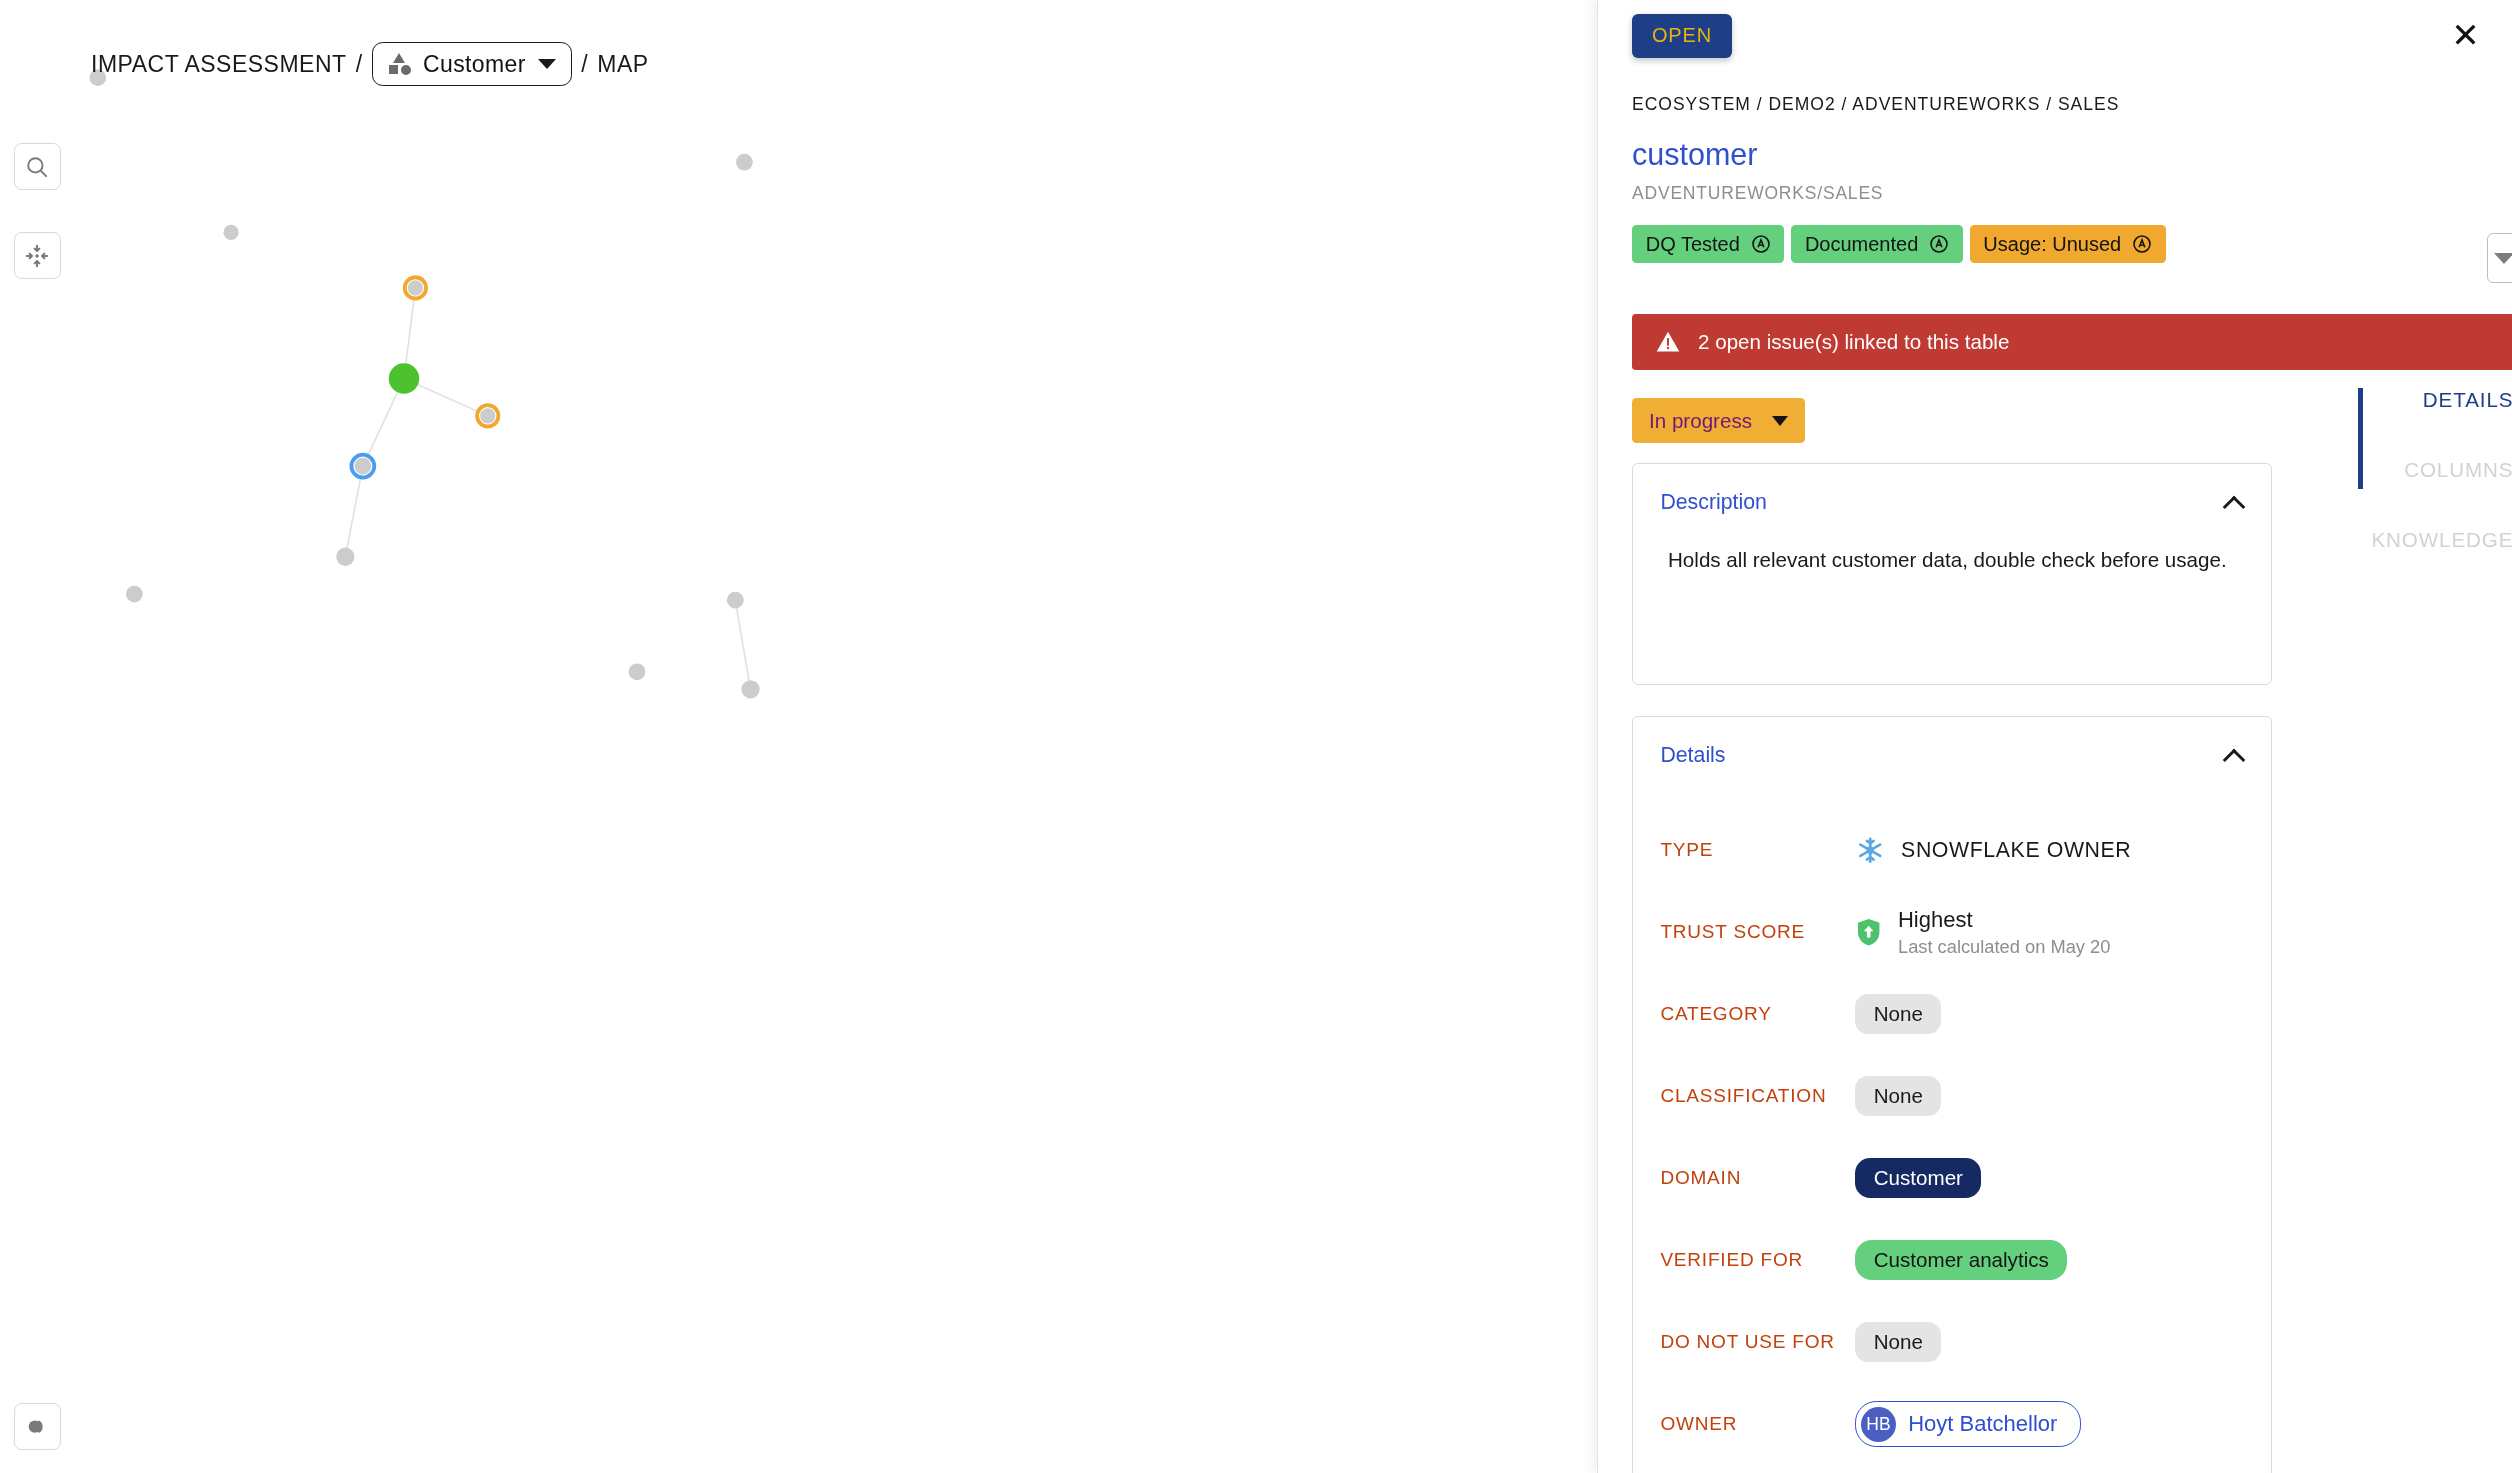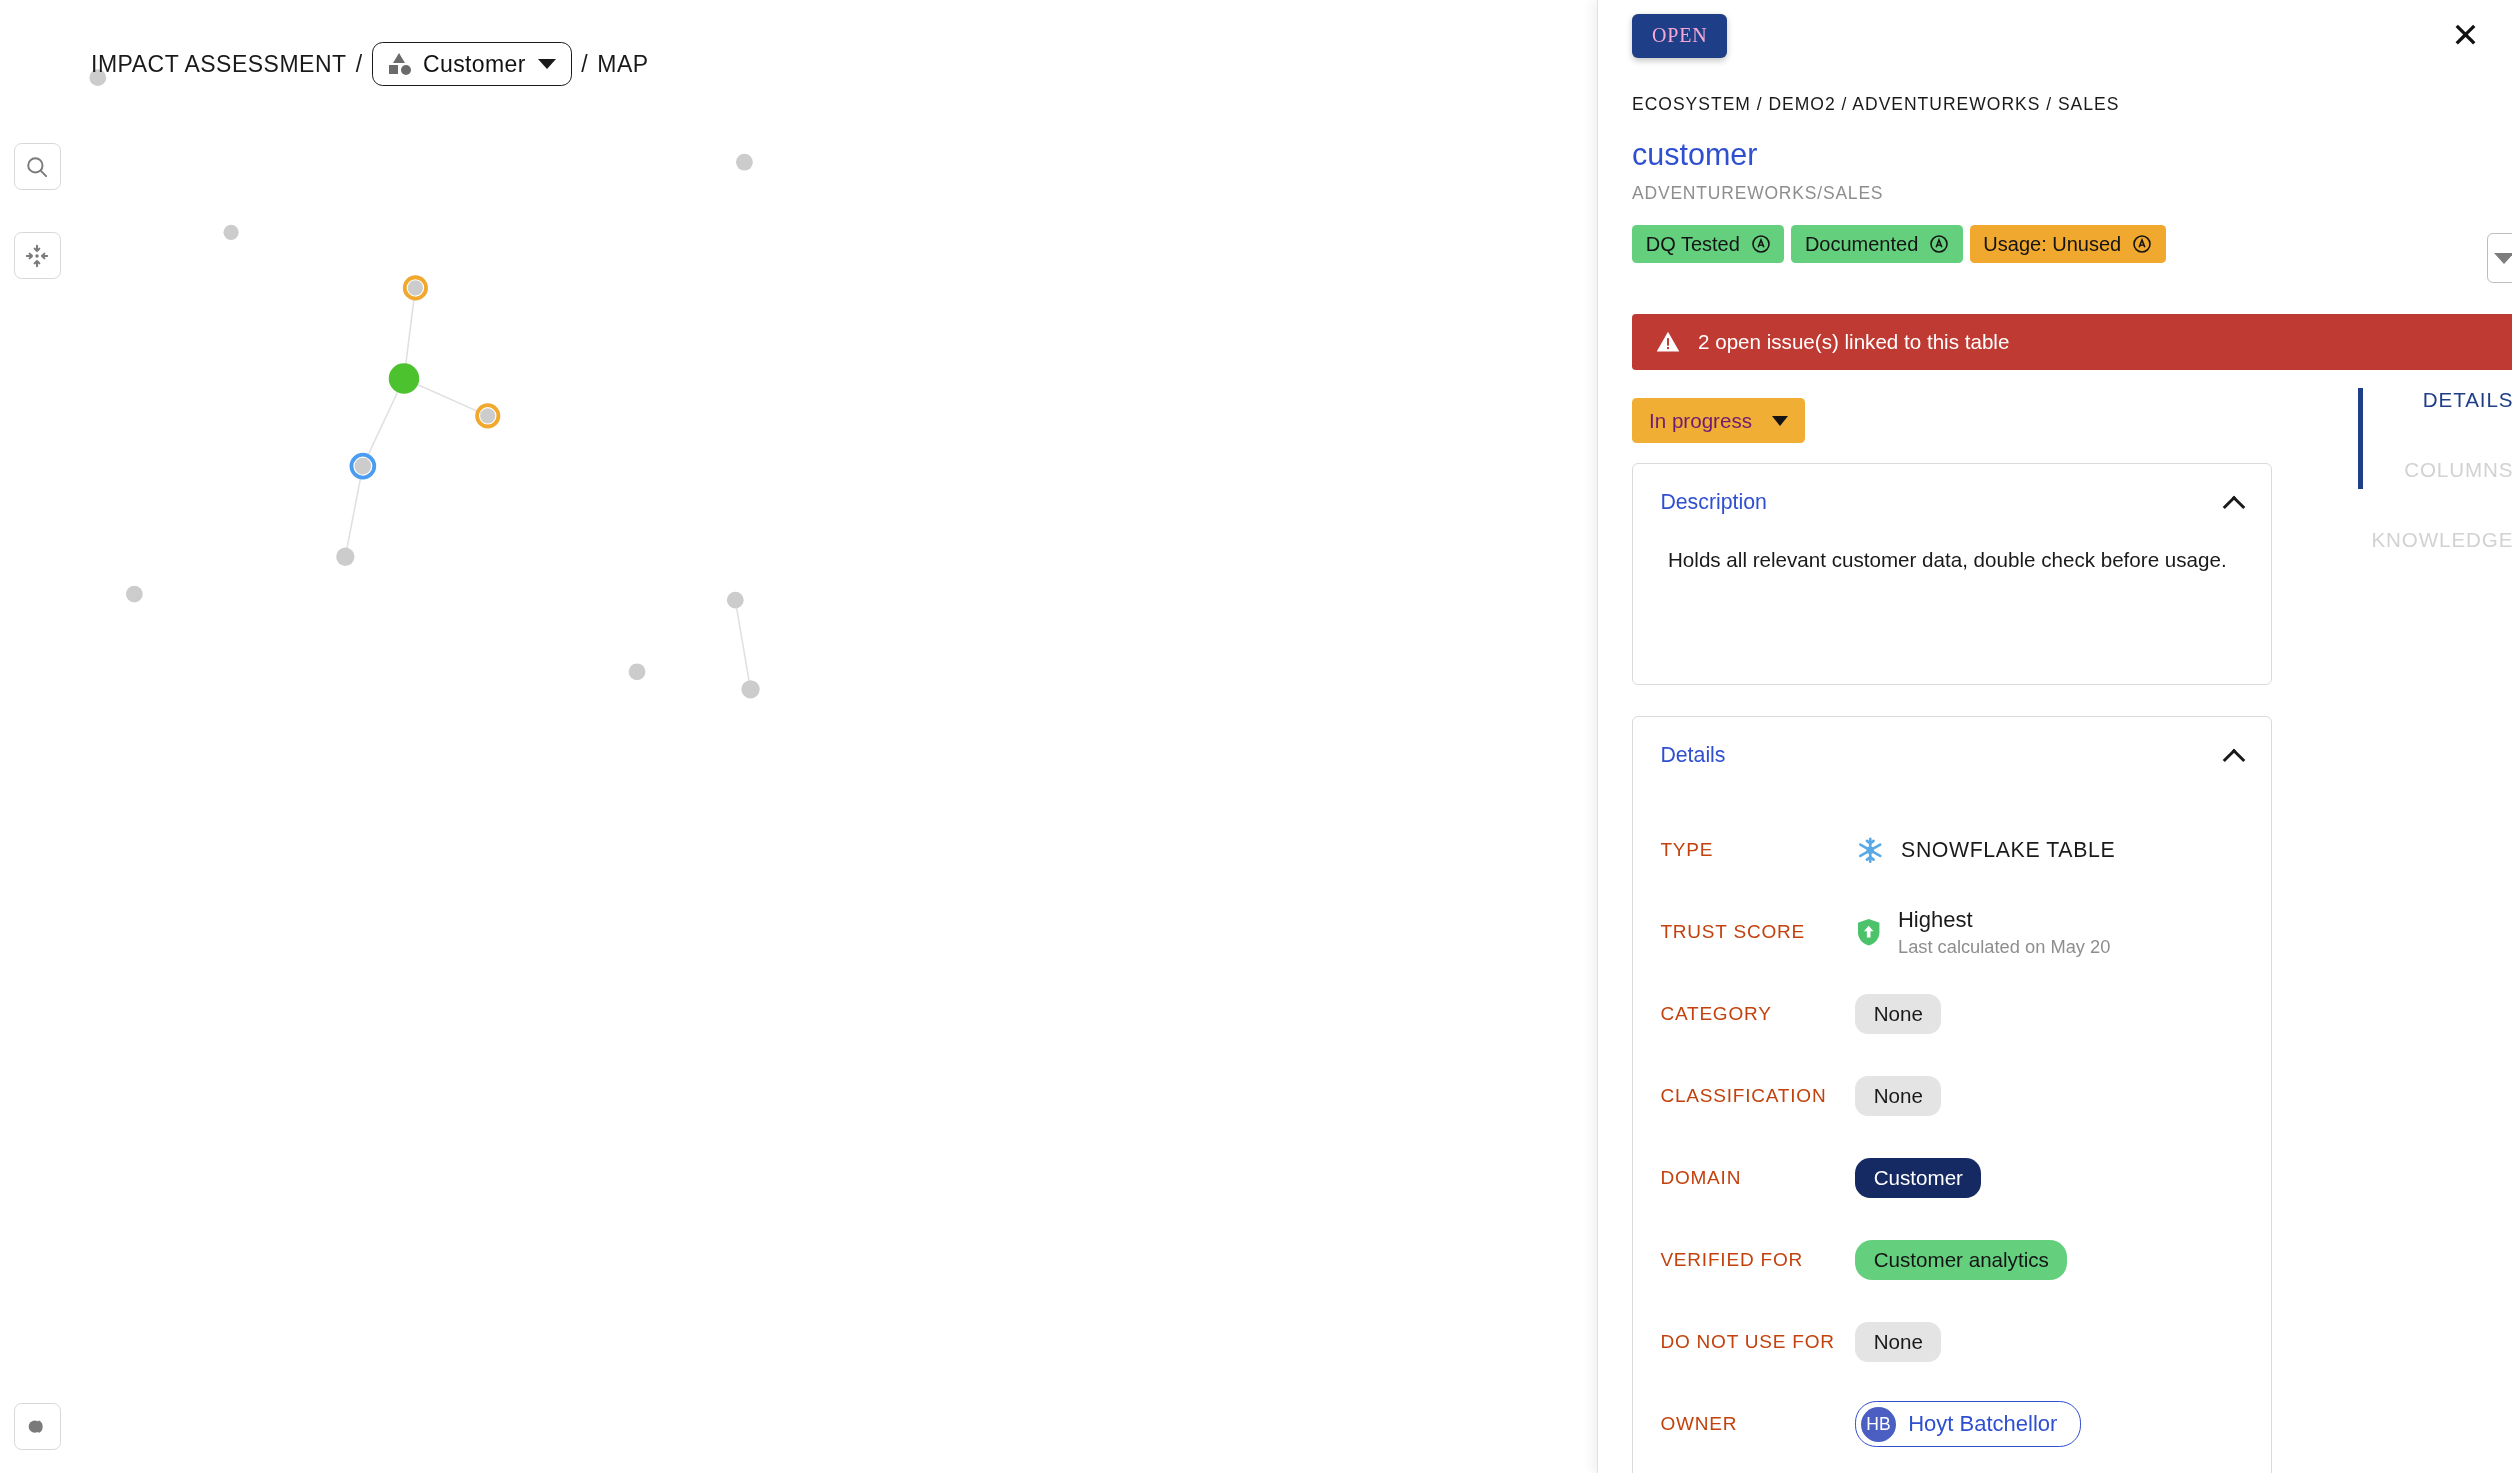--- a/index.html
+++ b/index.html
@@ -60,24 +60,24 @@
   .panel {
     position:absolute; left:1597px; top:0; width:916px; height:1473px;
     background:#ffffff; border-left:0.8px solid #e2e2e2;
     box-shadow:-4.6px 0 10.7px rgba(0,0,0,.06);
     overflow:hidden;
   }
   .panel-scroll { position:absolute; inset:0; overflow:hidden; }
 
   .open-btn {
     position:absolute; left:34px; top:13.7px;
-    background:#1e3f87; color:#f9a8d4; border:none; border-radius:6.1px;
+    background:#1e3f87; color:#eab308; border:none; border-radius:6.1px;
     padding:10.7px 20px; font-size:20px; letter-spacing:0.8px; cursor:pointer;
     box-shadow:0 2.3px 6.1px rgba(0,0,0,.22);
-    font-family:Liberation Serif, serif;
+    font-family:Liberation Sans, sans-serif;
     text-align:right;
   }
   .close-btn {
     position:absolute; right:26px; top:13.7px; width:43px;height:43px;
     background:none;border:none;cursor:pointer;
     display:flex;align-items:center;justify-content:center;
   }
   .close-btn span { font-size:34px; line-height:1; color:#111; font-weight:300;}
 
   .panel-breadcrumb {
@@ -357,21 +357,21 @@
                     <line x1="12" y1="3" x2="12" y2="21"></line>
                     <line x1="4.2" y1="7.5" x2="19.8" y2="16.5"></line>
                     <line x1="4.2" y1="16.5" x2="19.8" y2="7.5"></line>
                     <line x1="9.4" y1="4.6" x2="12" y2="6.6"></line>
                     <line x1="14.6" y1="4.6" x2="12" y2="6.6"></line>
                     <line x1="9.4" y1="19.4" x2="12" y2="17.4"></line>
                     <line x1="14.6" y1="19.4" x2="12" y2="17.4"></line>
                   </g>
                   <circle cx="12" cy="12" r="2.1" fill="none" stroke="#5aa9e6" stroke-width="1.8"></circle>
                 </svg>
-                <span class="type-val">SNOWFLAKE TABLE</span>
+                <span class="type-val">SNOWFLAKE OWNER</span>
               </div>
             </div>
             <div class="drow">
               <div class="dlabel">TRUST SCORE</div>
               <div class="dvalue">
                 <svg width="27.4" height="30.5" viewBox="0 0 24 26">
                   <path d="M12 1.4 L21.4 4.6 V13 C21.4 19 17 23.3 12 24.6 C7 23.3 2.6 19 2.6 13 V4.6 Z" fill="#4cc26a"></path>
                   <path d="M12 7.4 L16.2 12.2 H13.6 V17.6 H10.4 V12.2 H7.8 Z" fill="#ffffff"></path>
                 </svg>
                 <div>

